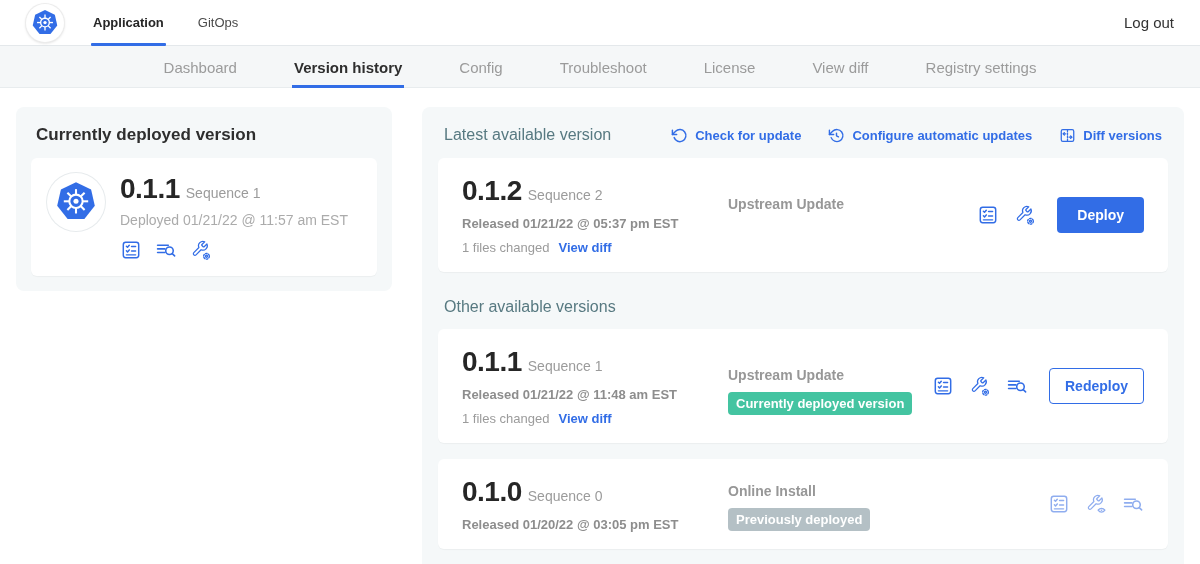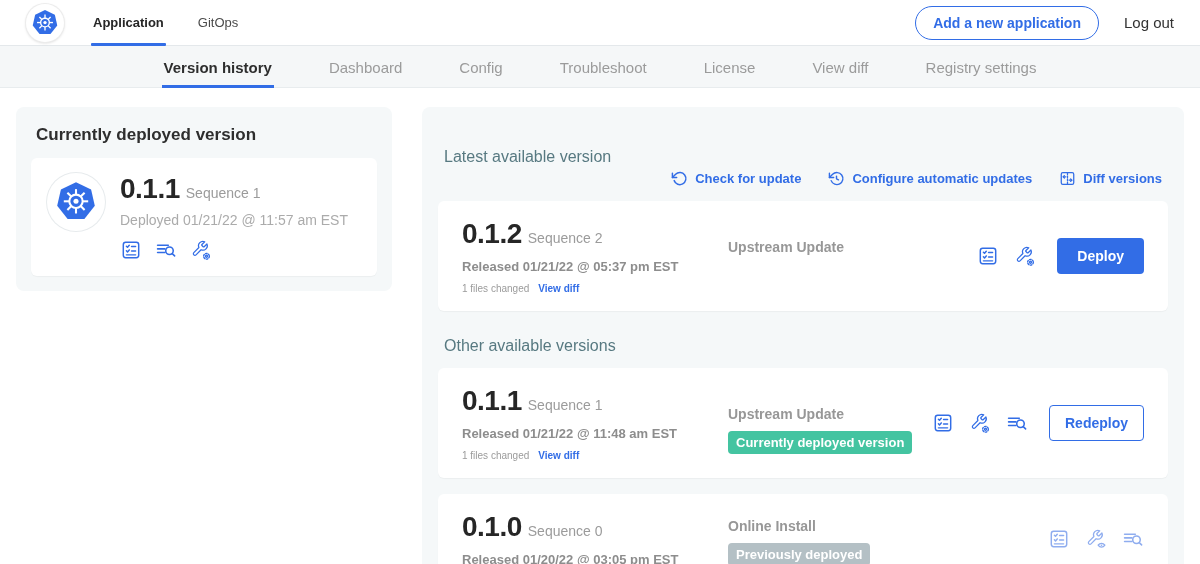--- a/index.html
+++ b/index.html
@@ -53,31 +53,31 @@
   .seq { font-size:14px; color:#9b9b9b; margin-left:6px; }
   .deployed-ts { font-size:14px; color:#ababab; margin-top:7px; }
   .icon-row { display:flex; gap:13px; margin-top:11px; align-items:center; }
   .i { width:22px; height:22px; color:#326DE6; cursor:pointer; display:block; }
   .i-sm { width:17px; height:17px; color:#326DE6; display:block; }
 
   
   .panel { flex:1; background:#f5f8f9; border-radius:8px; padding:14px 16px 24px 16px; }
   .panel-head { display:flex; align-items:center; margin:5px 6px 14px 6px; }
   .muted-h { font-size:16px; font-weight:500; color:#577981; }
-  .actions { margin-left:auto; display:flex; align-items:center; gap:27px;margin-top:44px; }
+  .actions { margin-left:auto; display:flex; align-items:center; gap:27px; }
   .action-link { display:flex; align-items:center; gap:7px; color:#326DE6;
                  font-size:13px; font-weight:700; cursor:pointer; }
   .other-h { margin:26px 6px 13px 6px; }
 
   .vrow { background:#fff; border-radius:6px; box-shadow:0 1px 1px rgba(0,0,0,.04);
           display:flex; padding:17px 24px; }
   .vrow + .vrow { margin-top:16px; }
   .vrow-left { width:266px; flex:none; }
   .rel { font-size:13px; font-weight:700; color:#8d8d8d; margin-top:9px; }
-  .files-line { display:flex; align-items:baseline; margin-top:9px; font-size:10px; }
+  .files-line { display:flex; align-items:baseline; margin-top:9px; font-size:13px; }
   .files { color:#9b9b9b; }
   .view-diff { color:#326DE6; font-weight:700; margin-left:9px; cursor:pointer; }
   .vrow-mid { flex:1; padding-top:21px; }
   .vrow--compact .vrow-mid { padding-top:7px; }
   .source { font-size:14px; font-weight:700; color:#979797; }
   .badge { display:inline-block; margin-top:9px; font-size:13px; font-weight:700;
            color:#fff; padding:4px 8px; border-radius:4px; }
   .badge.green { background:#44C4A1; }
   .badge.gray  { background:#B4C0C5; }
   .vrow-right { display:flex; align-items:center; gap:15px; align-self:center; }
@@ -171,30 +171,29 @@
           <use href="#i-k8s"></use>
         </svg>
     </div>
     <div class="htab active">
       <span>Application</span>
     </div>
     <div class="htab">
       <span>GitOps</span>
     </div>
     <div class="hspacer"></div>
-    <button class="pill-btn">Add a new application</button>
     <div class="logout">Log out</div>
   </div>
 
   <div class="subnav">
+    <div class="stab">
+        <span>Dashboard</span>
+      </div>
     <div class="stab active">
         <span>Version history</span>
-      </div>
-    <div class="stab">
-        <span>Dashboard</span>
       </div>
     <div class="stab">
         <span>Config</span>
       </div>
     <div class="stab">
         <span>Troubleshoot</span>
       </div>
     <div class="stab">
         <span>License</span>
       </div>

